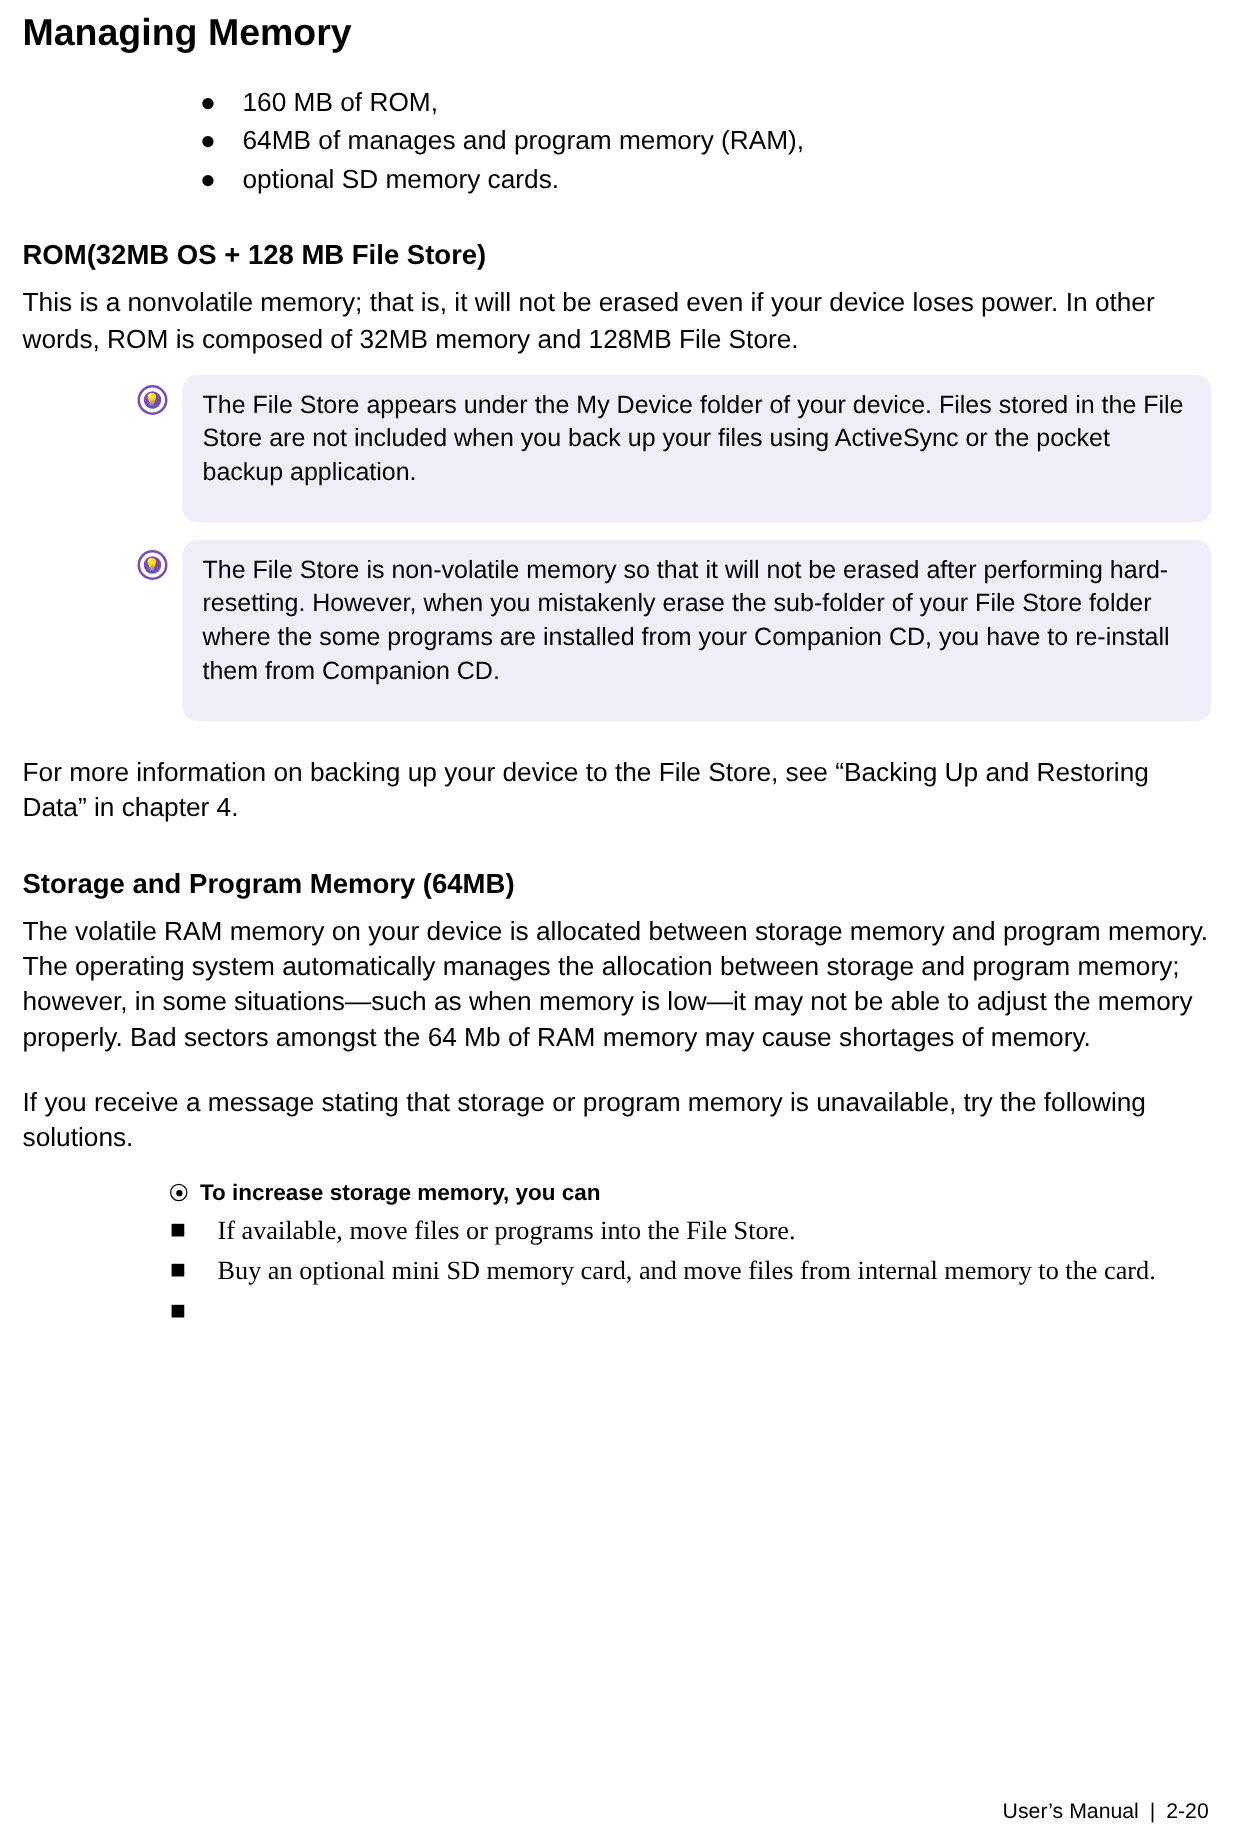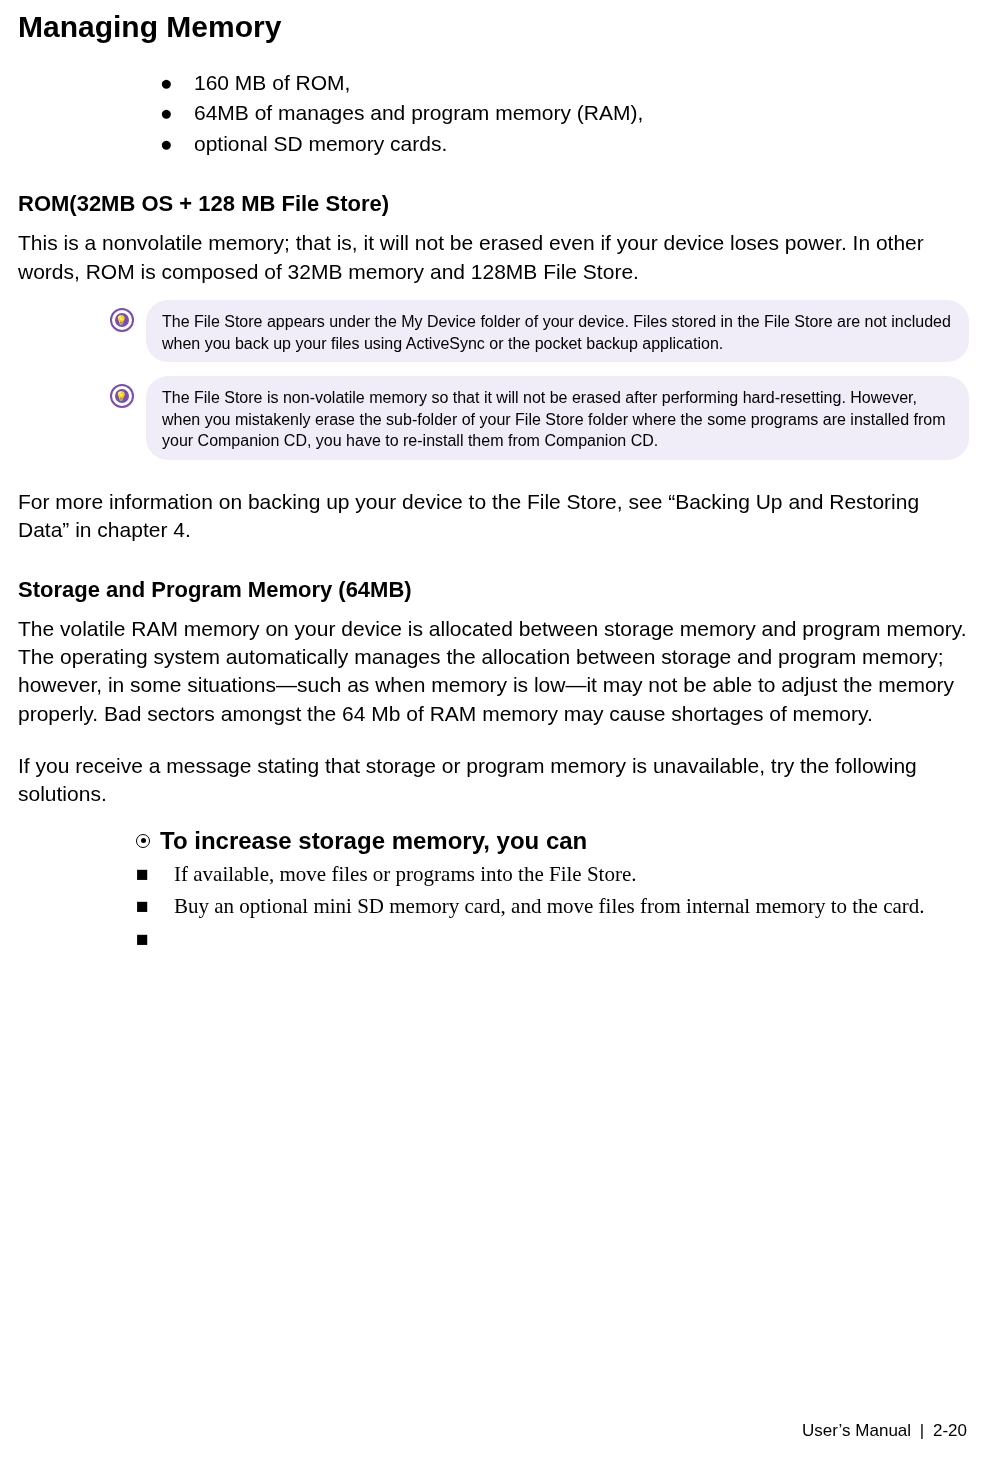--- a/index.html
+++ b/index.html
@@ -76,31 +76,31 @@
       border-radius: 50%;
       background: #7a4db3;
       display: flex;
       align-items: center;
       justify-content: center;
       color: #fff;
       font-size: 10px;
     }
     .note-box {
       background: #f0ecf8;
-      border-radius: 22px;
-      padding: 11px 16px 8px 16px;
-      font-size: 16px;
+      border-radius: 12px;
+      padding: 11px 16px 26px 16px;
+      font-size: 20px;
       line-height: 1.35;
       flex: 1;
       font-family: Arial, Helvetica, sans-serif;
     }
     .spacer { height: 18px; }
     .action-lead {
       margin-left: 118px;
-      font-size: 24px;
+      font-size: 18px;
       font-weight: bold;
       display: flex;
       align-items: center;
       gap: 10px;
       margin-top: 18px;
       margin-bottom: 4px;
     }
     .radio-glyph {
       display: inline-flex;
       width: 14px;
@@ -112,21 +112,21 @@
     }
     .radio-glyph::after {
       content: "";
       width: 5px;
       height: 5px;
       background: #000;
       border-radius: 50%;
     }
     .footer {
       position: absolute;
-      bottom: 34px;
+      bottom: 16px;
       right: 32px;
       font-size: 17px;
     }
     .footer-sep { margin: 0 4px; }
   </style>
 </head>
 <body>
 
 <div class="page">
   <div class="h1">Managing Memory</div>

